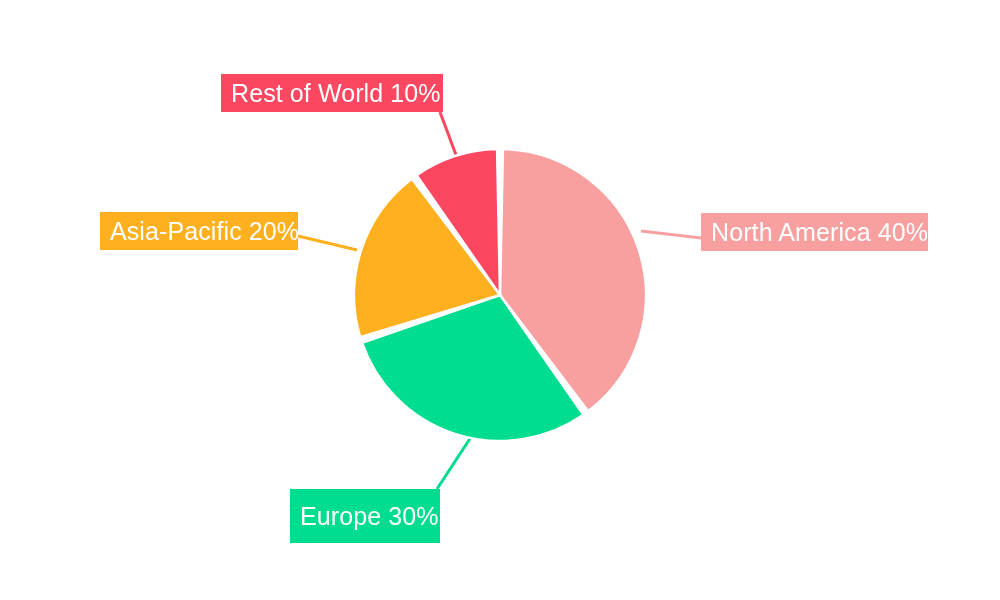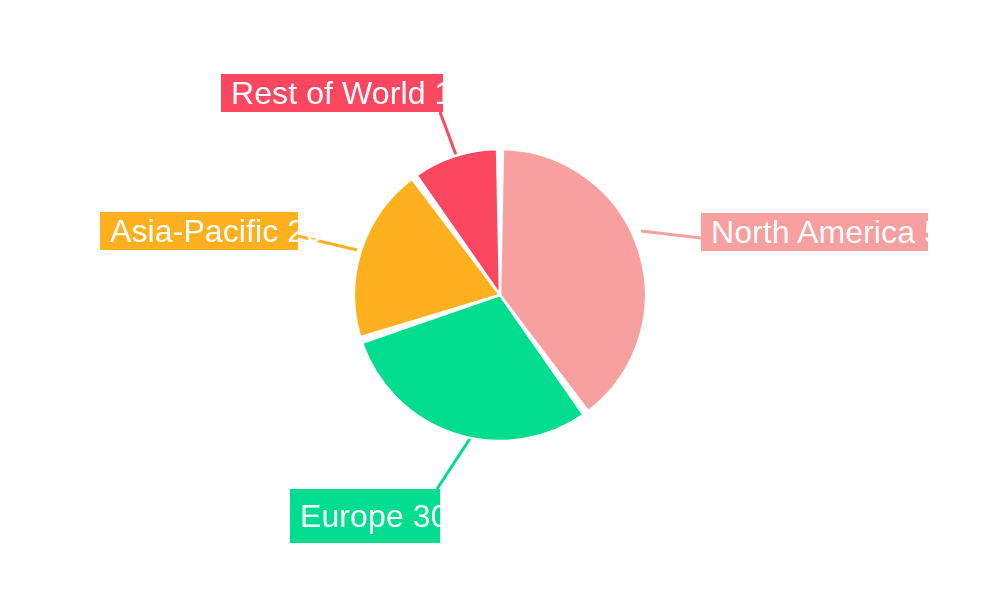--- a/index.html
+++ b/index.html
@@ -22,21 +22,21 @@
     width: 1000px;
     height: 600px;
   }
   .pie-label {
     position: absolute;
     display: flex;
     align-items: center;
     box-sizing: border-box;
     color: #ffffff;
     font-family: "Liberation Sans", sans-serif;
-    font-size: 32px;
+    font-size: 25px;
     line-height: 1;
     white-space: nowrap;
     letter-spacing: 0.1px;
     padding: 0 10px;
     height: 38px;
   }
 </style>
 </head>
 <body>
 
@@ -51,19 +51,19 @@
       </g>
     <g id="pie-slices">
         <path d="M 500 295 L 502.930211062404 149.02940753997822 A 146 146 0 0 1 588.169952062986 411.37035513055184 Z" fill="#f8a0a0" stroke="#ffffff" stroke-width="2.5" stroke-linejoin="round"></path>
         <path d="M 500 295 L 583.4287709698053 414.8150248277225 A 146 146 0 0 1 362.0792018688204 342.8941900741458 Z" fill="#00dd8f" stroke="#ffffff" stroke-width="2.5" stroke-linejoin="round"></path>
         <path d="M 500 295 L 360.2682318380438 337.3205974241068 A 146 146 0 0 1 411.83004793701406 178.62964486944816 Z" fill="#ffb01e" stroke="#ffffff" stroke-width="2.5" stroke-linejoin="round"></path>
         <path d="M 500 295 L 416.57122903019456 175.18497517227752 A 146 146 0 0 1 497.069788937596 149.02940753997822 Z" fill="#fc4761" stroke="#ffffff" stroke-width="2.5" stroke-linejoin="round"></path>
       </g>
   </svg>
 
   <div id="labels-layer">
-      <div class="pie-label" style="left: 701px; top: 213px; width: 227px; height: 38px; background: rgb(248, 160, 160); color: rgb(255, 255, 255);">North America 58%</div>
+      <div class="pie-label" style="left: 701px; top: 213px; width: 227px; height: 38px; background: rgb(248, 160, 160); color: rgb(255, 255, 255);">North America 40%</div>
       <div class="pie-label" style="left: 290px; top: 489px; width: 150px; height: 54px; background: rgb(0, 221, 143); color: rgb(255, 255, 255);">Europe 30%</div>
       <div class="pie-label" style="left: 100px; top: 212px; width: 198px; height: 38px; background: rgb(255, 176, 30); color: rgb(255, 255, 255); text-align: right;">Asia-Pacific 20%</div>
       <div class="pie-label" style="left: 221px; top: 74px; width: 222px; height: 38px; background: rgb(252, 71, 97); color: rgb(255, 255, 255);">Rest of World 10%</div>
     </div>
 
 </div>
 
 </body></html>

